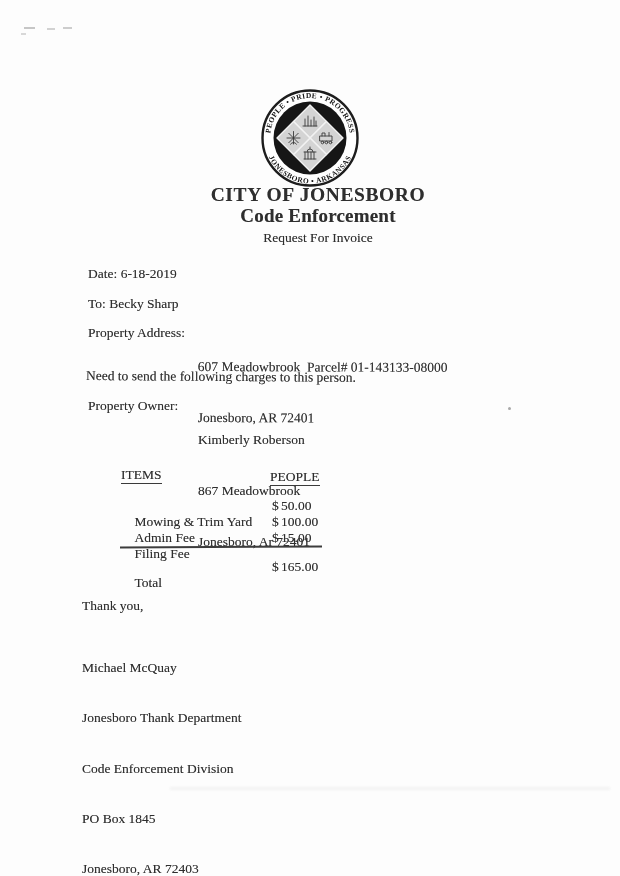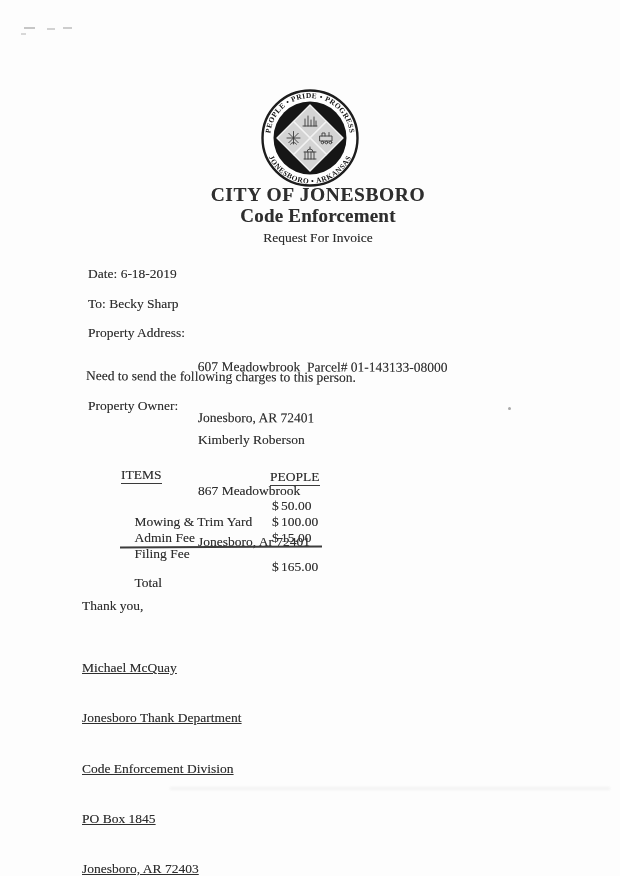--- a/index.html
+++ b/index.html
@@ -18,21 +18,21 @@
     text-shadow:0 0 0.6px rgba(55,55,55,.45);
   }
   .center { left:8px; width:620px; text-align:center; }
   .title    { top:186px; font-size:19.5px; font-weight:bold; letter-spacing:0.6px; }
   .subtitle { top:207px; font-size:19px;   font-weight:bold; letter-spacing:0.2px; }
   .doctype  { top:229px; font-size:13.5px; }
   .underlined { border-bottom:1.2px solid #3a3a3a; padding-bottom:1px; }
   .seal { position:absolute; left:260px; top:88px; width:100px; height:100px; }
   .sealtxt { font-family:"Liberation Serif","DejaVu Serif",serif; font-weight:bold; fill:#141414; }
   .artifact { position:absolute; }
-  .sig-line { line-height:16.3px;text-decoration:underline; }
+  .sig-line { line-height:16.3px; }
   .amt-cur { position:absolute; left:151px; top:1px; }
   .amt-val { position:absolute; left:160px; top:1px; width:38px; text-align:left; }
 </style>
 </head>
 <body>
 
 <div class="page">
 
   <div class="artifact" style="top:27px;left:24px;width:11px;height:2px;background:#c6c6c6;filter:blur(.4px);"></div>
   <div class="artifact" style="top:28px;left:47px;width:8px;height:2px;background:#d2d2d2;filter:blur(.4px);"></div>

